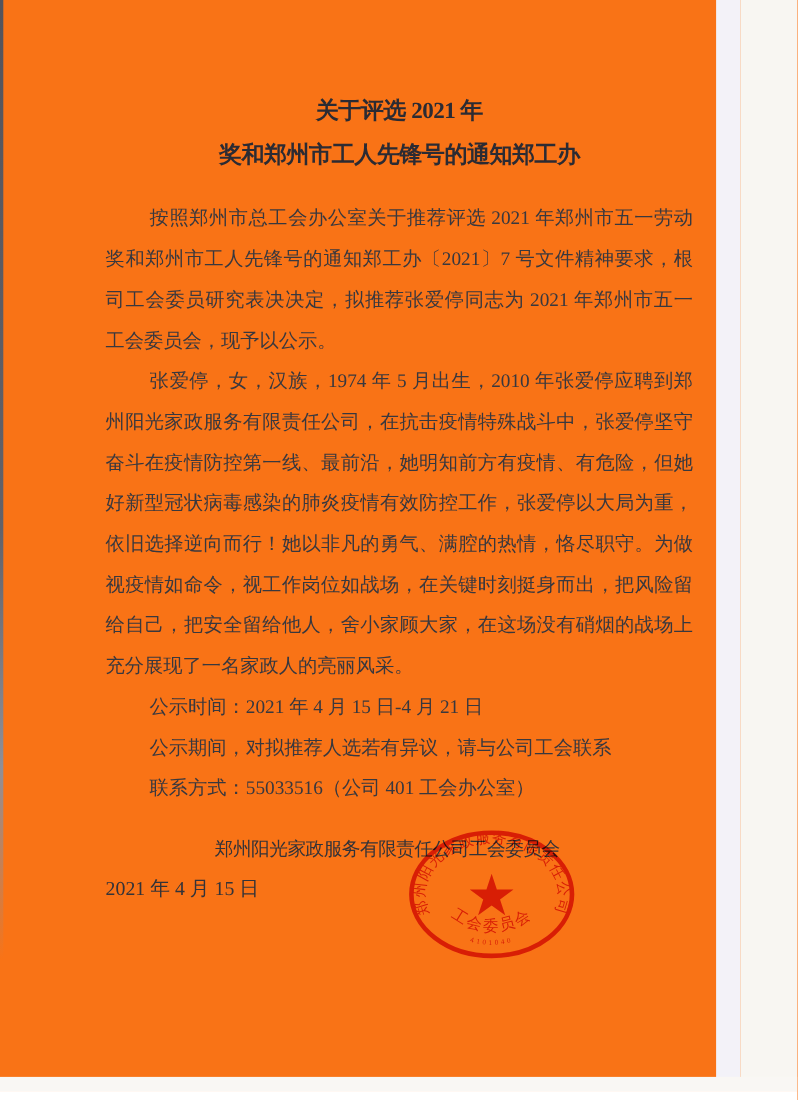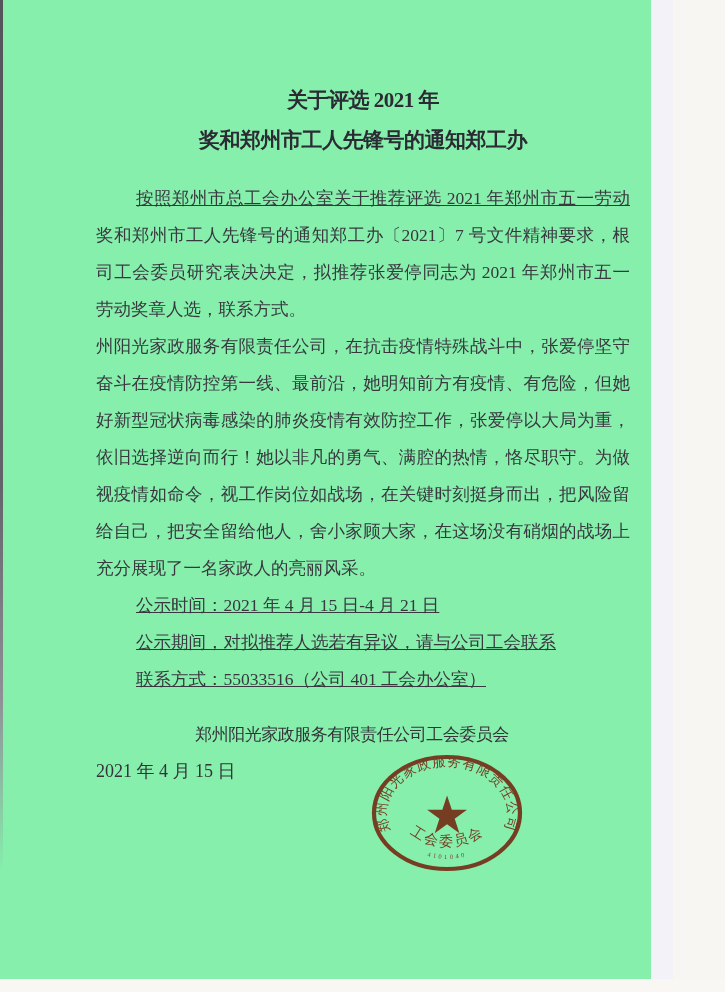--- a/index.html
+++ b/index.html
@@ -1,19 +1,19 @@
 <!DOCTYPE html>
 <html><head>
 <meta charset="utf-8">
 <style>
   html,body{margin:0;padding:0;}
   .page{
     position:relative;
     width:725px;height:992px;
-    background:#86efac;
+    background:#f97316;
     overflow:hidden;
     font-family:"Liberation Serif","DejaVu Serif",serif;
     color:#38383f;
   }
   .edge-right{
     position:absolute;right:0;top:0;width:52px;height:100%;
     background:#f8f6f2;
   }
   .edge-band{
     position:absolute;right:52px;top:0;width:22px;height:100%;
@@ -34,21 +34,21 @@
     margin:0;height:40px;line-height:40px;
     font-size:21px;font-weight:700;letter-spacing:-0.5px;
     text-align:center;color:#2b2b33;
   }
   .body{margin-top:20px;}
   .ln{
     margin:0;height:37px;line-height:37px;
     font-size:17.5px;color:#38383f;
   }
   .fill{text-align:justify;text-align-last:justify;}
-  .ind{text-indent:40px;text-decoration:underline;}
+  .ind{text-indent:40px;}
   .sig{margin-top:18px;}
   .sig .org{
     height:37px;line-height:37px;font-size:17px;letter-spacing:-0.5px;
     text-align:center;padding-right:22px;color:#333339;
   }
   .sig .date{
     height:37px;line-height:37px;font-size:18px;
     text-align:left;padding-right:120px;color:#333339;
   }
   .stamp{
@@ -70,22 +70,23 @@
 
   <div class="doc">
     <h1 class="title">关于评选 2021 年</h1>
     <h1 class="title">奖和郑州市工人先锋号的通知郑工办</h1>
 
     <div class="body">
 
       <p class="ln fill ind">按照郑州市总工会办公室关于推荐评选 2021 年郑州市五一劳动</p>
       <p class="ln fill">奖和郑州市工人先锋号的通知郑工办〔2021〕7 号文件精神要求，根</p>
       <p class="ln fill">司工会委员研究表决决定，拟推荐张爱停同志为 2021 年郑州市五一</p>
-      <p class="ln">劳动奖章人选，联系方式。</p>
+      <p class="ln">工会委员会，现予以公示。</p>
 
+      <p class="ln fill ind">张爱停，女，汉族，1974 年 5 月出生，2010 年张爱停应聘到郑</p>
       <p class="ln fill">州阳光家政服务有限责任公司，在抗击疫情特殊战斗中，张爱停坚守</p>
       <p class="ln fill">奋斗在疫情防控第一线、最前沿，她明知前方有疫情、有危险，但她</p>
       <p class="ln fill">好新型冠状病毒感染的肺炎疫情有效防控工作，张爱停以大局为重，</p>
       <p class="ln fill">依旧选择逆向而行！她以非凡的勇气、满腔的热情，恪尽职守。为做</p>
       <p class="ln fill">视疫情如命令，视工作岗位如战场，在关键时刻挺身而出，把风险留</p>
       <p class="ln fill">给自己，把安全留给他人，舍小家顾大家，在这场没有硝烟的战场上</p>
       <p class="ln">充分展现了一名家政人的亮丽风采。</p>
 
       <p class="ln ind">公示时间：2021 年 4 月 15 日-4 月 21 日</p>
       <p class="ln ind">公示期间，对拟推荐人选若有异议，请与公司工会联系</p>

